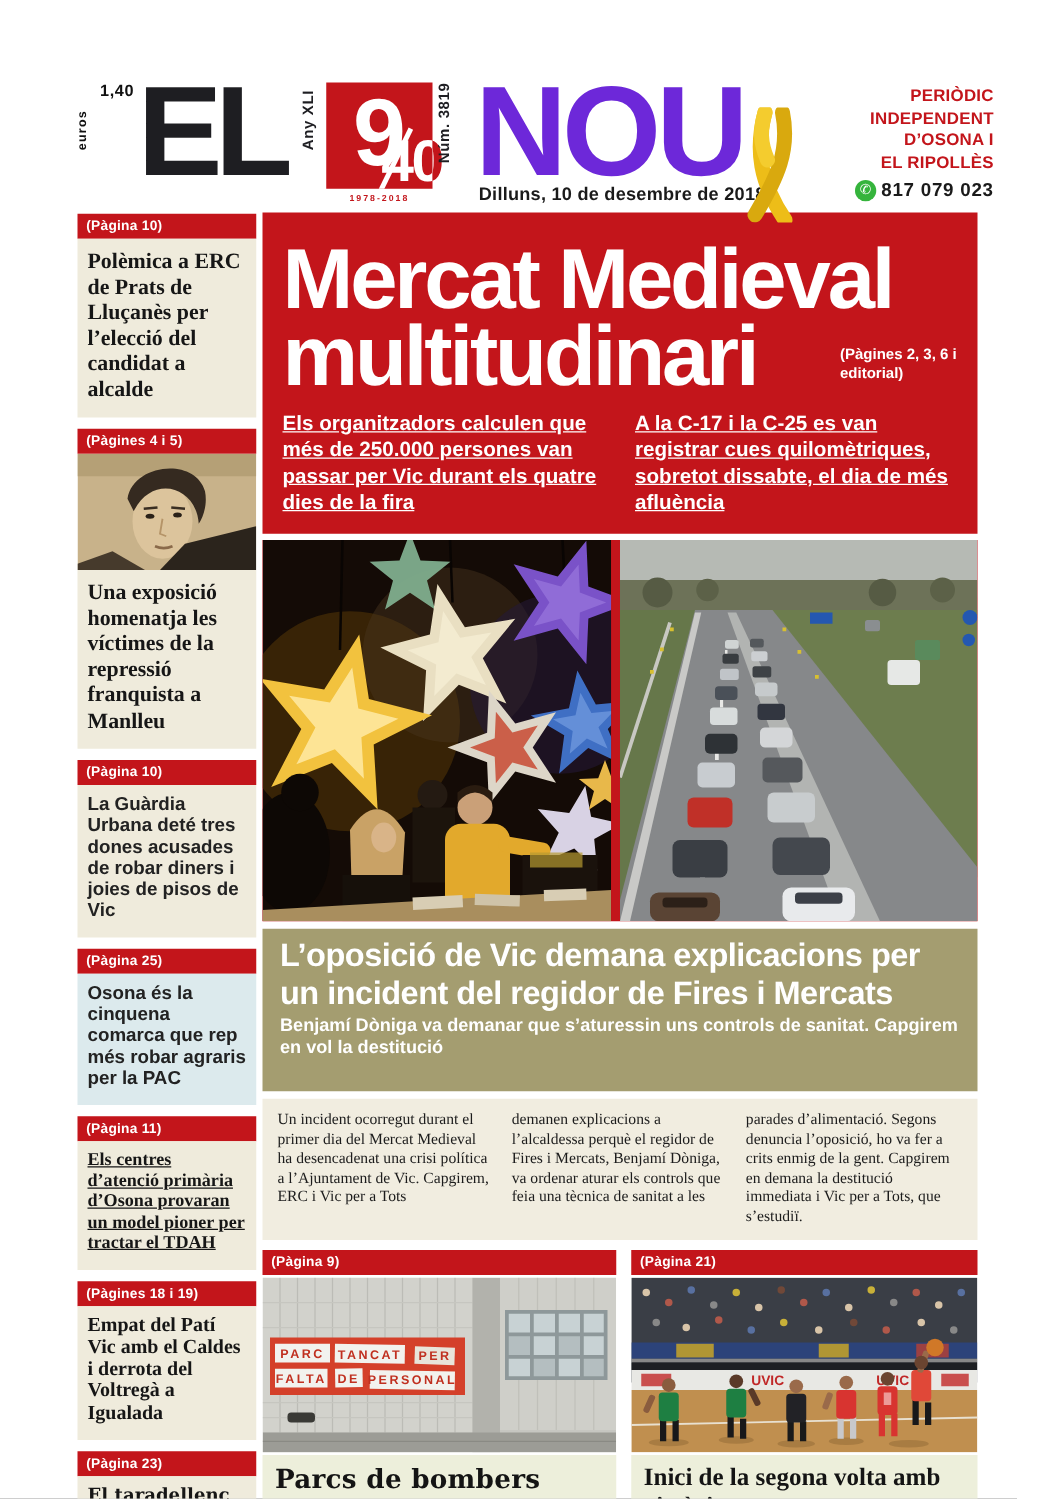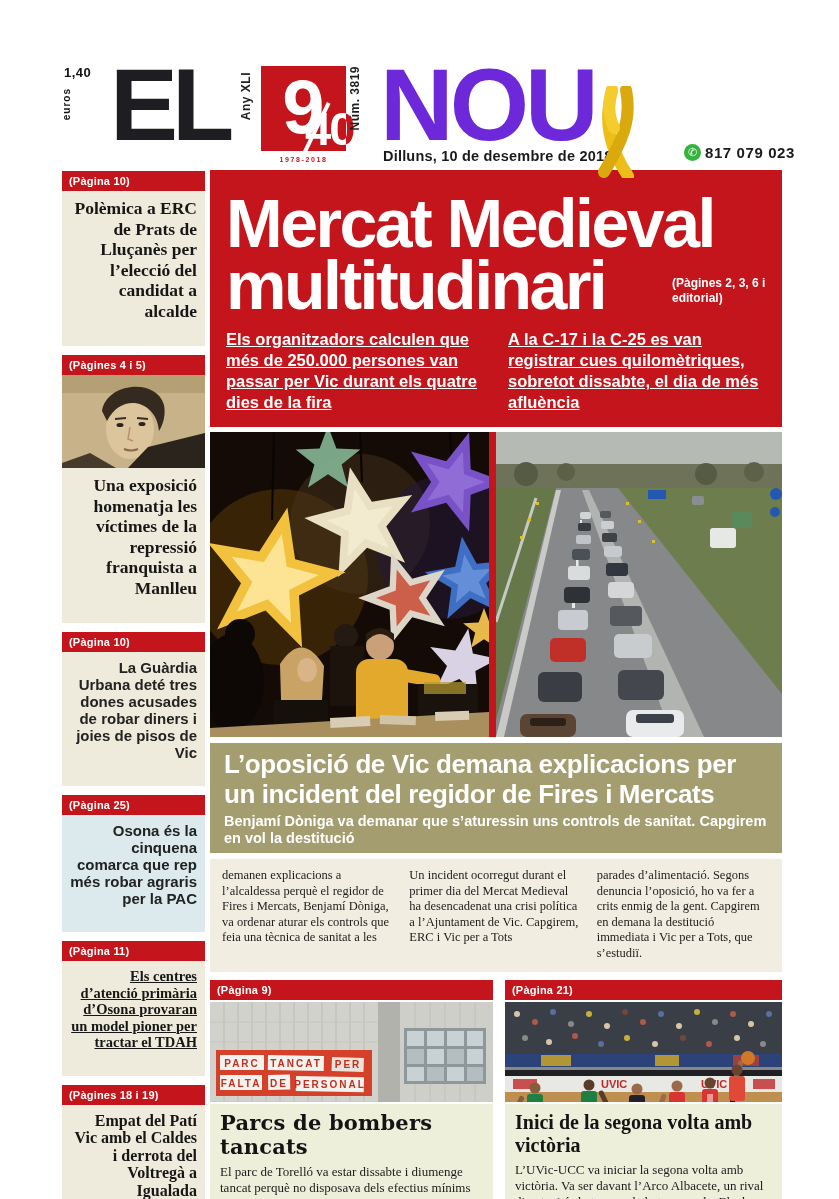--- a/index.html
+++ b/index.html
@@ -3,21 +3,21 @@
 <meta charset="utf-8">
 <style>
   * { margin:0; padding:0; box-sizing:border-box; }
   html,body { background:#888; }
   #page {
     position:relative; width:839px; height:1199px; margin:0 auto;
     background:#ffffff; overflow:hidden;
     font-family:"Liberation Sans", sans-serif; color:#111;
   }
   
-  .price-val { position:absolute; left:64px; top:66px; font:700 13px/1 "Liberation Sans",sans-serif; letter-spacing:.5px; }
+  .price-val { position:absolute; left:80px; top:66px; font:700 13px/1 "Liberation Sans",sans-serif; letter-spacing:.5px; }
   .vup { writing-mode:vertical-rl; transform:rotate(180deg); }
   .price-unit { position:absolute; left:62px; top:88px; font:700 10px/1 "Liberation Sans",sans-serif; letter-spacing:1px; }
   .mast-el  { position:absolute; left:110px; top:57px; font:900 102px/96px "Liberation Sans",sans-serif; letter-spacing:-6px; color:#1e1e22; }
   .mast-nou { position:absolute; left:380px; top:57px; font:900 102px/96px "Liberation Sans",sans-serif; letter-spacing:-4px; color:#6d28d9; }
   .mast-any { position:absolute; left:240px; top:72px; font:700 12px/1 "Liberation Sans",sans-serif; letter-spacing:.5px; color:#1e1e22; }
   .mast-num { position:absolute; left:349px; top:66px; font:700 12px/1 "Liberation Sans",sans-serif; letter-spacing:.5px; color:#1e1e22; }
   .ninebox { position:absolute; left:261px; top:66px; width:85px; height:85px; background:#c3151b; overflow:hidden; }
   .nine { width:100%; height:100%; display:flex; align-items:center; justify-content:center;
           font:900 76px/1 "Liberation Sans",sans-serif; color:#fff; padding-bottom:4px; }
   .nine-slash { position:absolute; left:53px; top:34px; width:4px; height:58px; background:#fff; transform:rotate(26deg); }
@@ -35,50 +35,50 @@
   .wa-icon { width:17px; height:17px; border-radius:50%; background:#35b43c; color:#fff;
              display:flex; align-items:center; justify-content:center; font-size:11px; line-height:1; }
   .phone-num { font:800 15px/1 "Liberation Sans",sans-serif; letter-spacing:.6px; color:#1a1a1a; }
   .date-line { position:absolute; left:383px; top:149px; font:800 14.5px/1 "Liberation Sans",sans-serif; color:#1a1a1a; letter-spacing:.2px; }
   .ribbon { position:absolute; left:592px; top:86px; z-index:5; }
   
   .sidebar { position:absolute; left:62px; top:171px; width:143px; }
   .side-item { margin-bottom:9px; }
   .tag { background:#c3151b; color:#fff; font:700 11px/1 "Liberation Sans",sans-serif;
          letter-spacing:.2px; padding:5px 7px 4px; }
-  .side-text { padding:7px 8px 25px; font-weight:700; color:#161616;text-align:right; }
+  .side-text { padding:7px 8px 13px; font-weight:700; color:#161616; }
   .bg-beige { background:#efebdc; }
   .bg-blue  { background:#dceaed; }
   .f-serif-lg  { font:700 17.5px/20.5px "Liberation Serif",serif; }
   .f-serif-md  { font:700 14.5px/16.5px "Liberation Serif",serif;text-decoration:underline; }
   .f-serif-lg2 { font:700 16px/17.5px "Liberation Serif",serif; }
   .f-sans      { font:700 15px/17px "Liberation Sans",sans-serif; color:#222; }
   .f-slab      { font:700 14.5px/18.5px "DejaVu Serif",serif; }
   .side-photo svg { display:block; }
   
   .main { position:absolute; left:210px; top:170px; width:572px; }
   .lead { background:#c3151b; color:#fff; position:relative; padding:22px 18px 14px 16px; }
   .lead h1 { font:800 68px/62px "Liberation Sans",sans-serif; letter-spacing:-2.5px; }
   .lead-note { position:absolute; right:14px; top:106px; width:96px;
                font:700 12px/14.5px "Liberation Sans",sans-serif; }
   .lead-subs { display:flex; gap:26px; margin-top:13px; }
   .lead-subs p { flex:1; font:700 16.5px/21px "Liberation Sans",sans-serif;text-decoration:underline; }
   .photos { margin-top:5px; display:flex; gap:7px; background:#c3151b; height:305px; }
   .photo-wrap { position:relative; height:305px; overflow:hidden; }
   .photo-wrap svg { display:block; }
-  .banner { margin-top:6px; background:#a49d70; color:#fff; padding:6px 14px 6px; }
+  .banner { margin-top:6px; background:#a49d70; color:#fff; padding:6px 14px 26px; }
   .banner h2 { font:700 26px/30px "Liberation Sans",sans-serif; letter-spacing:-.4px; }
   .banner p  { font:700 14.5px/17px "Liberation Sans",sans-serif; margin-top:4px; }
   .incident { margin-top:6px; background:#f1ede0; padding:9px 12px 11px; display:flex; gap:14px; }
   .incident p { flex:1; font:400 12.5px/15.5px "Liberation Serif",serif; color:#1c1c1c; }
   .stories { margin-top:8px; display:flex; gap:12px; }
   .story { position:relative; }
   .story-l { width:283px; }
   .story-r { width:277px; }
-  .story .photo-wrap { margin-top:2px; height:100px;text-decoration:underline; }
+  .story .photo-wrap { margin-top:2px; height:140px;text-decoration:underline; }
   .caption { background:#edefdb; padding:7px 10px 9px; margin-top:2px; }
   .h-slab  { font:700 21px/24px "DejaVu Serif",serif; color:#141414; letter-spacing:.2px; }
   .h-serif { font:700 20px/23px "Liberation Serif",serif; color:#141414; }
   .caption p { margin-top:5px; font:400 13px/16px "Liberation Serif",serif; color:#1b1b1b; }
 </style>
 </head>
 <body>
 
 <div id="page">
 
@@ -104,20 +104,26 @@
   <div class="mast-nou">NOU</div>
 
   <div class="ribbon">
     <svg width="55" height="92" viewBox="0 0 55 92">
       <path d="M20 4 C 12 34, 16 60, 36 90" stroke="#edbd18" stroke-width="12" fill="none" stroke-linecap="round"></path>
       <path d="M34 4 C 40 34, 30 56, 12 86" stroke="#d9a90e" stroke-width="12" fill="none" stroke-linecap="round"></path>
       <path d="M20 4 C 16 18, 16 28, 22 42" stroke="#f4cc2e" stroke-width="12" fill="none" stroke-linecap="round"></path>
     </svg>
   </div>
 
+  <div class="tagline">
+    <div>PERIÒDIC</div>
+    <div>INDEPENDENT</div>
+    <div>D’OSONA I</div>
+    <div>EL RIPOLLÈS</div>
+  </div>
 
   <div class="phone-row">
     <span class="wa-icon">✆</span>
     <span class="phone-num">817 079 023</span>
   </div>
   <div class="date-line">Dilluns, 10 de desembre de 2018</div>
 
   <div class="sidebar">
 
     <div class="side-item">
@@ -289,22 +295,22 @@
 
       </div>
     </div>
 
     <div class="banner">
       <h2>L’oposició de Vic demana explicacions per un incident del regidor de Fires i Mercats</h2>
       <p>Benjamí Dòniga va demanar que s’aturessin uns controls de sanitat. Capgirem en vol la destitució</p>
     </div>
 
     <div class="incident">
+      <p>Un incident ocorregut durant el primer dia del Mercat Medieval ha desencadenat una crisi política a l’Ajuntament de Vic. Capgirem, ERC i Vic per a Tots</p>
       <p>demanen explicacions a l’alcaldessa perquè el regidor de Fires i Mercats, Benjamí Dòniga, va ordenar aturar els controls que feia una tècnica de sanitat a les</p>
-      <p>Un incident ocorregut durant el primer dia del Mercat Medieval ha desencadenat una crisi política a l’Ajuntament de Vic. Capgirem, ERC i Vic per a Tots</p>
       <p>parades d’alimentació. Segons denuncia l’oposició, ho va fer a crits enmig de la gent. Capgirem en demana la destitució immediata i Vic per a Tots, que s’estudiï.</p>
     </div>
 
     <div class="stories">
 
       <div class="story story-l">
         <div class="tag">(Pàgina 9)</div>
         <div class="photo-wrap">
           <svg width="283" height="140" viewBox="0 0 283 140" preserveAspectRatio="xMidYMid slice">
             <rect width="283" height="140" fill="#c6c6c1"></rect>

